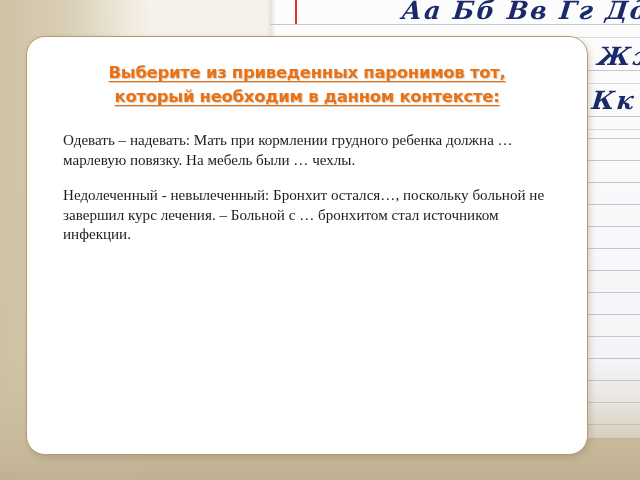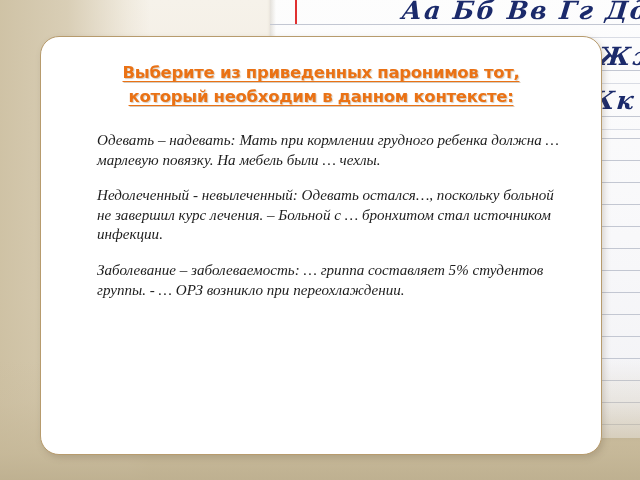--- a/index.html
+++ b/index.html
@@ -104,21 +104,21 @@
     letter-spacing: 2px;
     transform: skewX(-6deg);
   }
   .cursive-row.r1 { left: 132px; top: 6px;  font-size: 25px; }
   .cursive-row.r2 { left: 328px; top: 52px; font-size: 25px; }
   .cursive-row.r3 { left: 322px; top: 96px; font-size: 25px; }
 
   
   .card {
     position: absolute;
-    left: 40px;
+    left: 26px;
     top: 36px;
     width: 562px;
     height: 419px;
     background: #ffffff;
     border: 1px solid #b79b6d;
     border-radius: 19px;
     box-shadow: 2px 3px 6px rgba(110,95,70,0.25);
     box-sizing: border-box;
   }
 
@@ -131,22 +131,21 @@
     font-size: 16.5px;
     line-height: 24px;
     letter-spacing: -0.3px;
     color: #ea7215;
     text-decoration: underline;
     text-underline-offset: 3px;
     text-shadow: 1px 1px 1px rgba(140,110,70,0.35);
   }
 
   .card-body {
-    padding: 22px 34px 0 56px;
-    font-style: italic;
+    padding: 22px 34px 0 36px;
   }
   .para {
     margin: 0 0 16px 0;
     font-family: "Liberation Serif", serif;
     font-size: 15.1px;
     line-height: 19.6px;
     color: #1d1d1d;
   }
   .para:last-child { margin-bottom: 0; }
 </style>
@@ -190,18 +189,17 @@
   </div>
 
   <div class="bg-left-wash"></div>
   <div class="bg-bottom-wash"></div>
 
   <div class="card">
     <h1 class="card-title">Выберите из приведенных паронимов тот, который необходим в данном контексте:</h1>
 
     <div class="card-body">
       <p class="para">Одевать – надевать: Мать при кормлении грудного ребенка должна … марлевую повязку. На мебель были … чехлы.</p>
-      <p class="para">Недолеченный - невылеченный: Одевать остался…, поскольку больной не завершил курс лечения. – Больной с … бронхитом стал источником инфекции.</p>
-      <p class="para">Заболевание – заболеваемость: … гриппа составляет 5% студентов группы. - … ОРЗ возникло при переохлаждении.</p>
+      <p class="para">Недолеченный - невылеченный: Бронхит остался…, поскольку больной не завершил курс лечения. – Больной с … бронхитом стал источником инфекции.</p>
     </div>
   </div>
 
 </div>
 
 </body></html>

